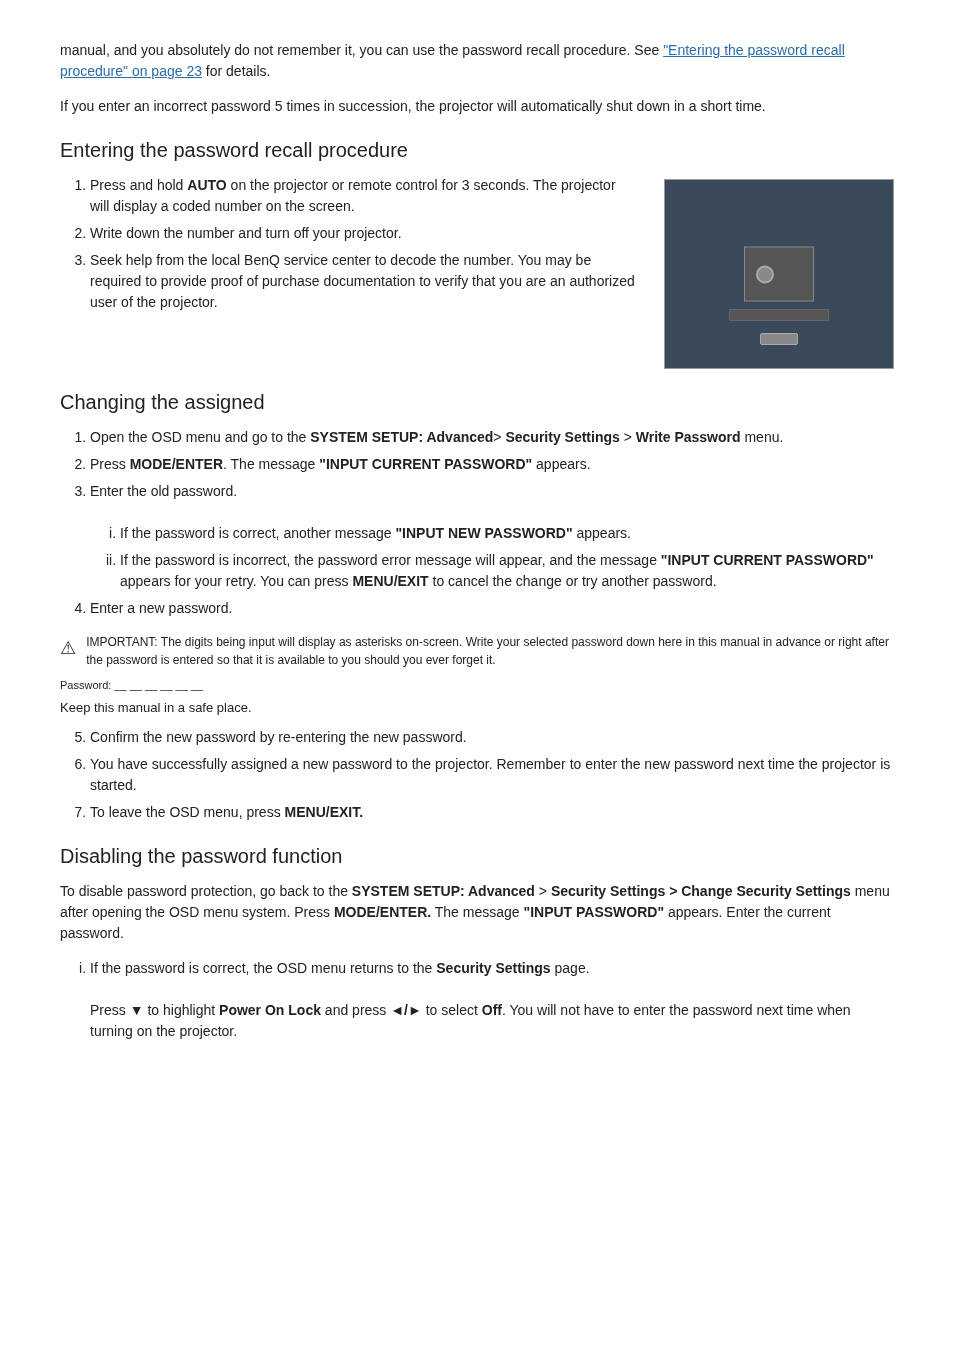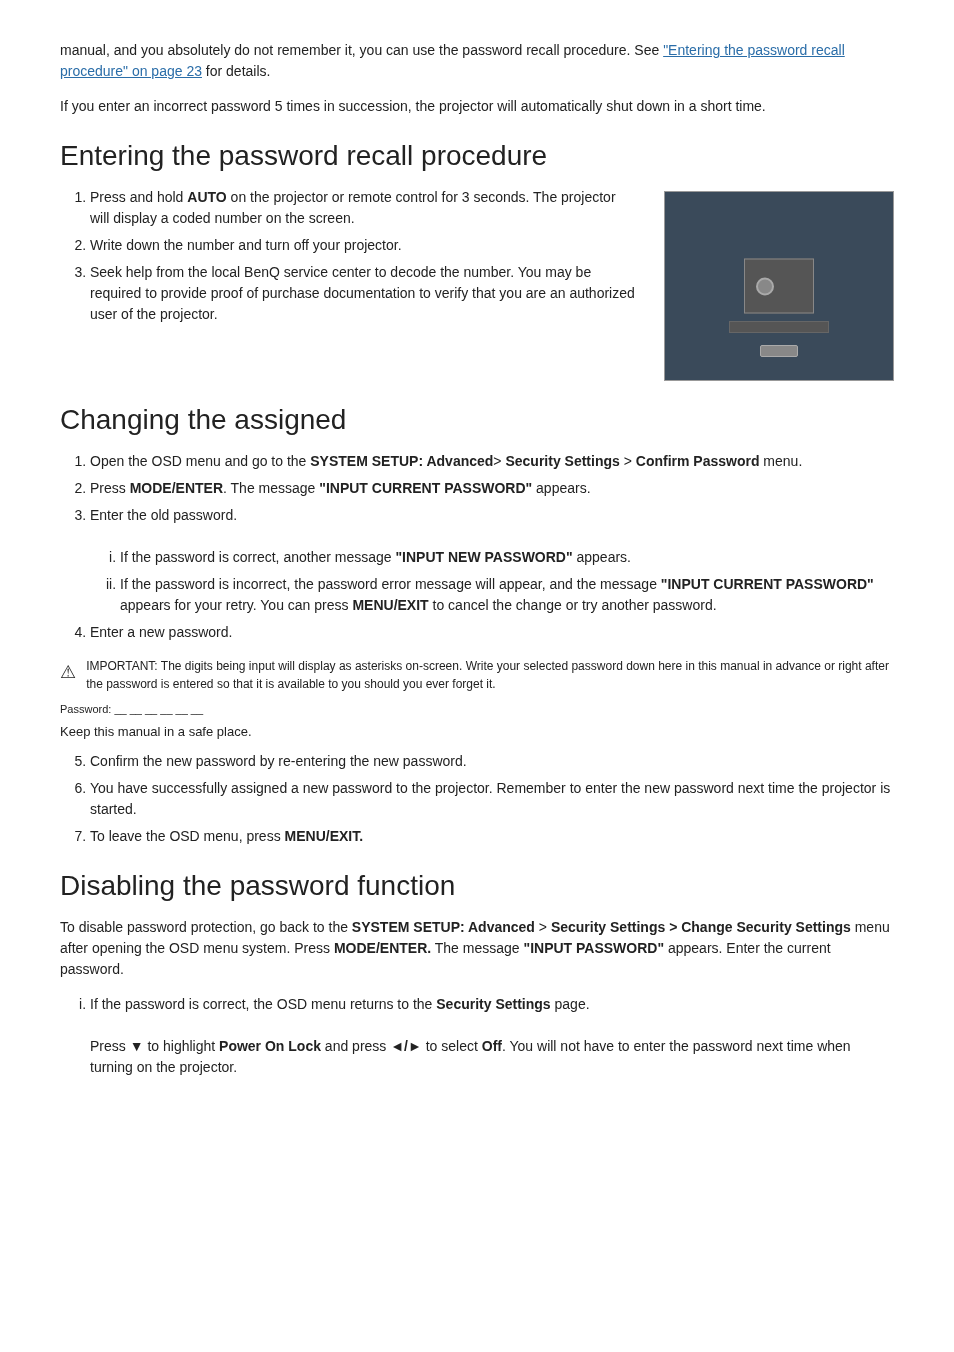--- a/index.html
+++ b/index.html
@@ -13,21 +13,21 @@
       max-width: 954px;
     }
     .intro-text {
       margin-bottom: 14px;
     }
     .link {
       color: #2a6da8;
       text-decoration: underline;
     }
     h2 {
-      font-size: 28px;
+      font-size: 20px;
       font-weight: normal;
       margin: 18px 0 10px 0;
       border-bottom: none;
     }
     ol {
       margin-left: 30px;
     }
     ol li {
       margin-bottom: 6px;
     }
@@ -159,21 +159,21 @@
     </div>
     <div class="projector-stripe"></div>
     <div class="projector-button"></div>
   </div>
 </div>
 
 <h2>Changing the assigned</h2>
 
 <ol>
   <li>
-    Open the OSD menu and go to the <strong>SYSTEM SETUP: Advanced</strong>&gt; <strong>Security Settings</strong> &gt; <strong>Confirm Password</strong> menu.
+    Open the OSD menu and go to the <strong>SYSTEM SETUP: Advanced</strong>&gt; <strong>Security Settings</strong> &gt; <strong>Write Password</strong> menu.
   </li>
   <li>
     Press <strong>MODE/ENTER</strong>. The message <strong>"INPUT CURRENT PASSWORD"</strong> appears.
   </li>
   <li>
     Enter the old password.
     <ol>
       <li>
         If the password is correct, another message <strong>"INPUT NEW PASSWORD"</strong> appears.
       </li>

